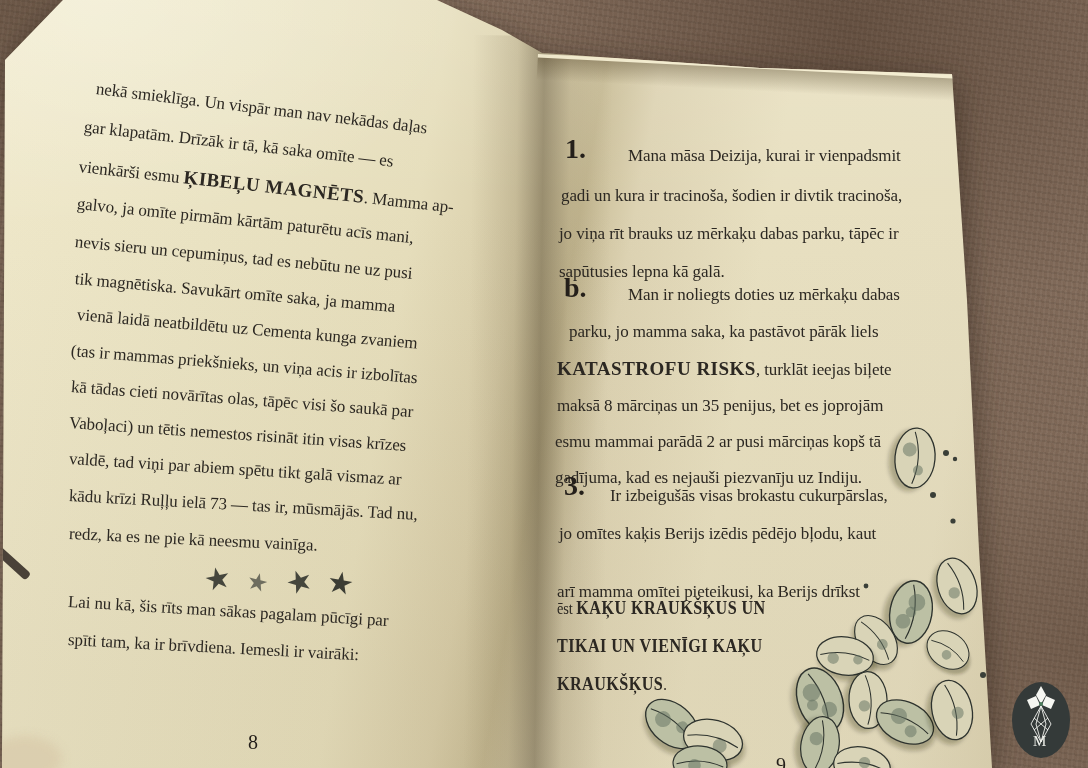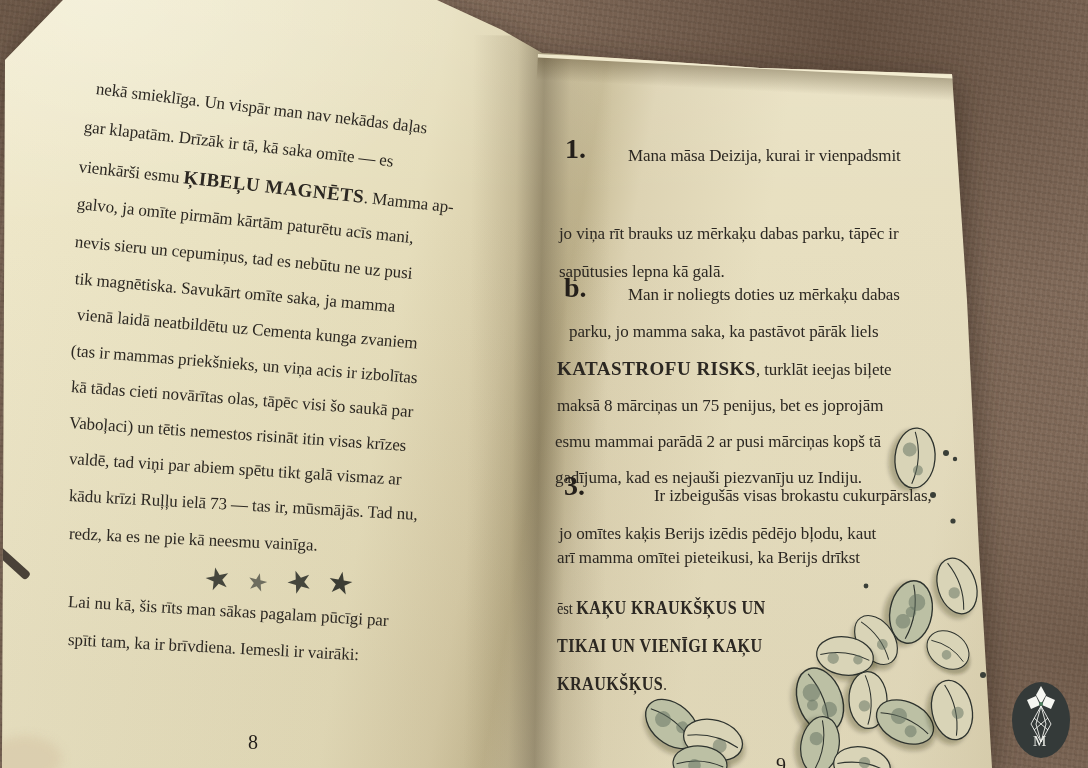--- a/index.html
+++ b/index.html
@@ -94,35 +94,36 @@
         <span class="star" style="transform:rotate(8deg);margin-left:10px;color:#3c3d34">★</span>
       </div>
 
       <div class="ln" style="left:68px;top:592px;transform:rotate(3.4deg)"><span>Lai nu kā, šis rīts man sākas pagalam pūcīgi par</span></div>
       <div class="ln" style="left:68px;top:630px;transform:rotate(3deg)"><span>spīti tam, ka ir brīvdiena. Iemesli ir vairāki:</span></div>
 
       <div class="pageno" style="left:248px;top:731px">8</div>
 
       <div class="marker" style="left:565px;top:133px">1.</div>
       <div class="ln" style="left:628px;top:146px"><span>Mana māsa Deizija, kurai ir vienpadsmit</span></div>
+      <div class="ln" style="left:561px;top:186px"><span>gadi un kura ir tracinoša, šodien ir divtik tracinoša,</span></div>
       <div class="ln" style="left:559px;top:224px"><span>jo viņa rīt brauks uz mērkaķu dabas parku, tāpēc ir</span></div>
       <div class="ln" style="left:559px;top:262px"><span>sapūtusies lepna kā galā.</span></div>
 
       <div class="marker" style="left:564px;top:272px">b.</div>
       <div class="ln" style="left:628px;top:285px"><span>Man ir noliegts doties uz mērkaķu dabas</span></div>
       <div class="ln" style="left:569px;top:322px"><span>parku, jo mamma saka, ka pastāvot pārāk liels</span></div>
       <div class="ln" style="left:557px;top:358px"><span class="bcaps">KATASTROFU RISKS</span><span>, turklāt ieejas biļete</span></div>
-      <div class="ln" style="left:557px;top:396px"><span>maksā 8 mārciņas un 75 penijus, bet es joprojām</span></div>
+      <div class="ln" style="left:557px;top:396px"><span>maksā 8 mārciņas un 35 penijus, bet es joprojām</span></div>
       <div class="ln" style="left:555px;top:432px"><span>esmu mammai parādā 2 ar pusi mārciņas kopš tā</span></div>
       <div class="ln" style="left:555px;top:468px"><span>gadījuma, kad es nejauši piezvanīju uz Indiju.</span></div>
 
       <div class="marker" style="left:564px;top:470px">3.</div>
-      <div class="ln" style="left:654px;top:486px"><span>Ir izbeigušās visas brokastu cukurpārslas,</span></div>
+      <div class="ln" style="left:610px;top:486px"><span>Ir izbeigušās visas brokastu cukurpārslas,</span></div>
       <div class="ln" style="left:559px;top:524px"><span>jo omītes kaķis Berijs izēdis pēdējo bļodu, kaut</span></div>
-      <div class="ln" style="left:557px;top:548px"><span>arī mamma omītei pieteikusi, ka Berijs drīkst</span></div>
+      <div class="ln" style="left:557px;top:582px"><span>arī mamma omītei pieteikusi, ka Berijs drīkst</span></div>
       <div class="ln" style="left:557px;top:597px;transform:scaleX(.85);transform-origin:left center"><span>ēst </span><span class="bcaps">KAĶU KRAUKŠĶUS UN</span></div>
       <div class="ln" style="left:557px;top:635px;transform:scaleX(.85);transform-origin:left center"><span class="bcaps">TIKAI UN VIENĪGI KAĶU</span></div>
       <div class="ln" style="left:557px;top:673px;transform:scaleX(.85);transform-origin:left center"><span class="bcaps">KRAUKŠĶUS</span><span>.</span></div>
 
       <div class="pageno" style="left:776px;top:754px">9</div>
 
       <div class="cover-corner"></div>
       <div class="finger-blob"></div>
 
       <svg class="art" width="1088" height="768" viewBox="0 0 1088 768">

